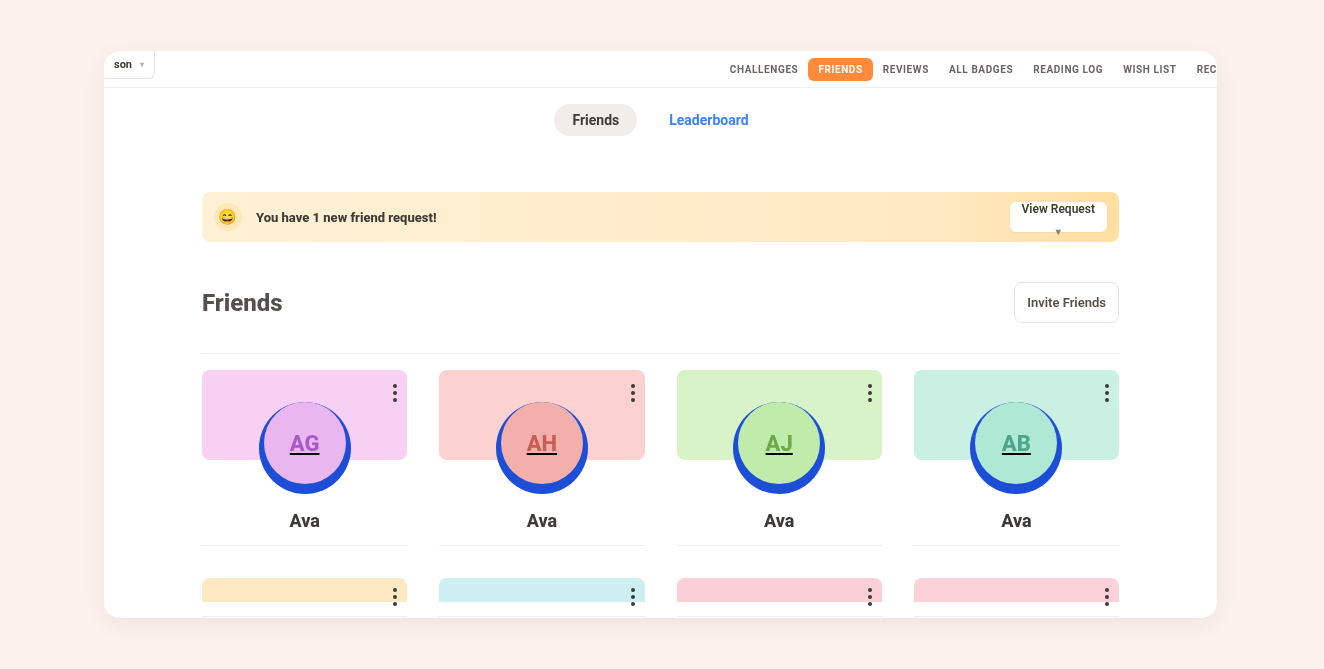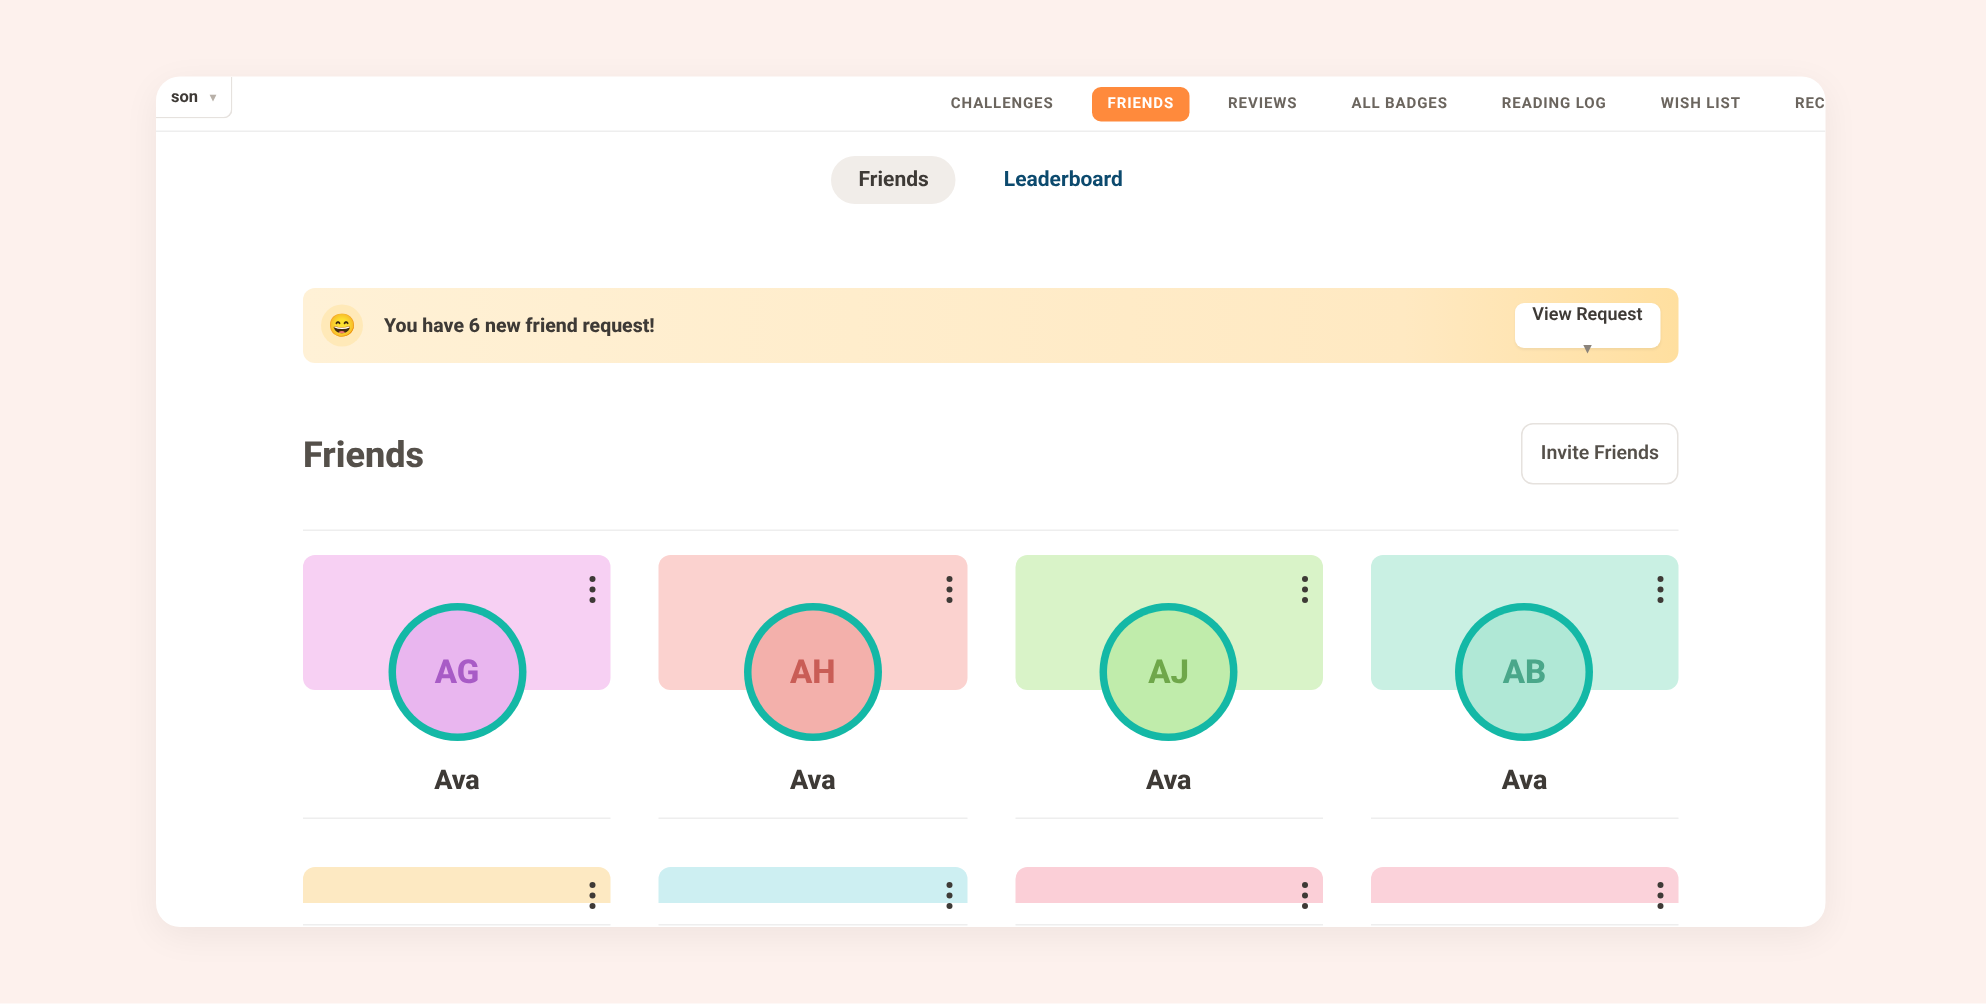--- a/index.html
+++ b/index.html
@@ -52,21 +52,21 @@
     font-size: 8px;
     color: #b8b0a8;
   }
   .nav-tabs {
     position: absolute;
     right: 0;
     top: 0;
     height: 37px;
     display: flex;
     align-items: center;
-    gap: 16px;
+    gap: 0;
     padding-right: 0;
   }
   .nav-tab {
     font-size: 10px;
     font-weight: 700;
     letter-spacing: 0.6px;
     color: #6b655e;
     padding: 6px 10px;
     border-radius: 6px;
     text-transform: uppercase;
@@ -81,21 +81,21 @@
   
   .subtabs {
     display: flex;
     justify-content: center;
     gap: 14px;
     padding: 16px 0 0 0;
   }
   .subtab {
     font-size: 14px;
     font-weight: 700;
-    color: #0c4a6e;
+    color: #3b82f6;
     padding: 8px 18px;
     border-radius: 18px;
   }
   .subtab.active {
     background: #f1ede9;
     color: #3e3a36;
   }
 
   
   .content {
@@ -203,24 +203,25 @@
   }
   .card .more span { width:4px; height:4px; border-radius:50%; background:#3e3a36; display:block; }
   .card .avatar-wrap {
     position: absolute;
     left: 50%;
     top: 32px;
     transform: translateX(-50%);
     width: 92px;
     height: 92px;
     border-radius: 50%;
-    background: #14b8a6;
-    display: flex;
-    align-items: center;
+    background: #1d4ed8;
+    display: flex;
+    align-items: flex-start;
     justify-content: center;
+    text-decoration: underline;
   }
   .card .avatar {
     width: 82px;
     height: 82px;
     border-radius: 50%;
     display: flex;
     align-items: center;
     justify-content: center;
     font-size: 22px;
     font-weight: 800;
@@ -276,21 +277,21 @@
     <div class="subtab active">Friends</div>
     <div class="subtab">Leaderboard</div>
   </div>
 
   <div class="content">
 
     <div class="alert">
       <div class="emoji-badge">
         <span>😄</span>
       </div>
-      <div class="msg">You have 6 new friend request!</div>
+      <div class="msg">You have 1 new friend request!</div>
       <div class="view-req">
         <span>View Request</span>
         <span class="chev">▾</span>
       </div>
     </div>
 
     <div class="section-head">
       <div class="section-title">Friends</div>
       <div class="invite-btn">Invite Friends</div>
     </div>

